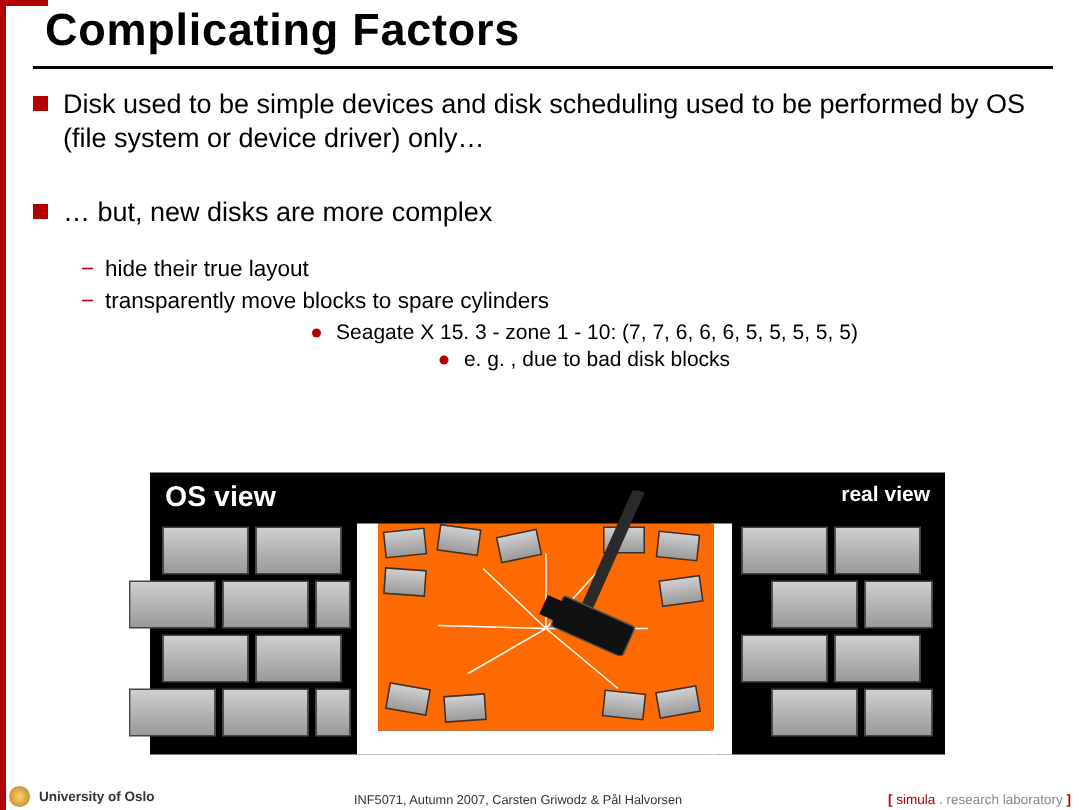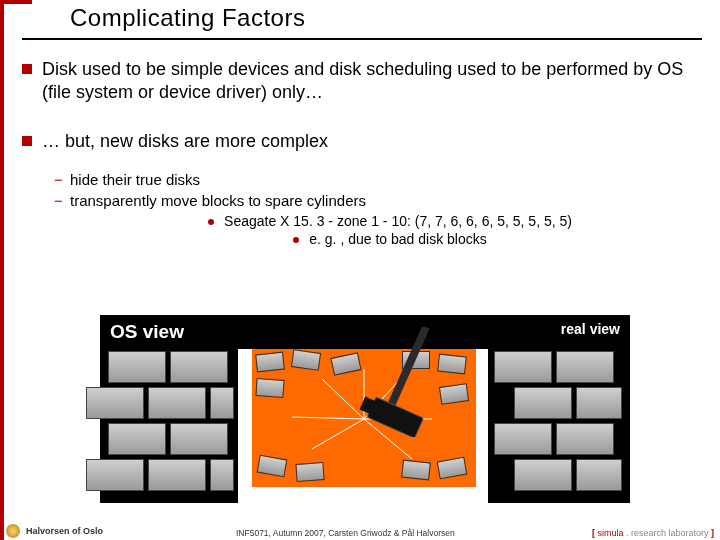--- a/index.html
+++ b/index.html
@@ -24,24 +24,23 @@
     background: #b30000;
   }
   .title-bar {
     position: absolute;
     left: 22px; top: 2px;
     width: 680px;
     border-bottom: 2px solid #000;
     padding: 2px 0 6px 8px;
   }
   .title-bar h1 {
-    font-size: 24px;
-    font-weight: 400;
+    font-size: 30px;
+    font-weight: 700;
     letter-spacing: 0.5px;
-    margin-left: 40px;
   }
   .content {
     position: absolute;
     left: 22px; top: 58px;
     width: 680px;
   }
   .bullet-row { display: flex; margin-bottom: 26px; }
   .bullet-row .sq {
     width: 10px; height: 10px;
     background: #b30000;
@@ -184,21 +183,21 @@
   </div>
 
   <div class="bullet-row" style="margin-bottom:18px;">
     <div class="sq"></div>
     <div class="txt">… but, new disks are more complex</div>
   </div>
 
   <div class="sublist">
     <div class="sub-row">
       <div class="dash">−</div>
-      <div class="txt2">hide their true disks</div>
+      <div class="txt2">hide their true layout</div>
     </div>
     <div class="sub-row">
       <div class="dash">−</div>
       <div class="txt2">transparently move blocks to spare cylinders</div>
     </div>
   </div>
 
   <div class="subsublist">
     <div class="ssub-row">
       <div class="dot"></div>
@@ -270,18 +269,18 @@
     <rect x="70" y="0" width="8" height="96" fill="#2a2a2a" transform="rotate(24 74 0)"></rect>
     <g transform="translate(24,70) rotate(24)">
       <rect x="0" y="0" width="52" height="22" rx="2" fill="#111" stroke="#555"></rect>
       <rect x="-10" y="4" width="12" height="14" fill="#111"></rect>
     </g>
   </svg>
 </div>
 
 <div class="footer">
   <div class="crest"></div>
-  <div class="uni">Halvorsen of Oslo</div>
+  <div class="uni">University of Oslo</div>
   <div class="course">INF5071, Autumn 2007, Carsten Griwodz &amp; Pål Halvorsen</div>
   <div class="lab">
     <span class="br">[ </span><span class="sm">simula</span><span class="rl"> . </span><span class="rl">research laboratory</span><span class="br"> ]</span>
   </div>
 </div>
 
 </body></html>

